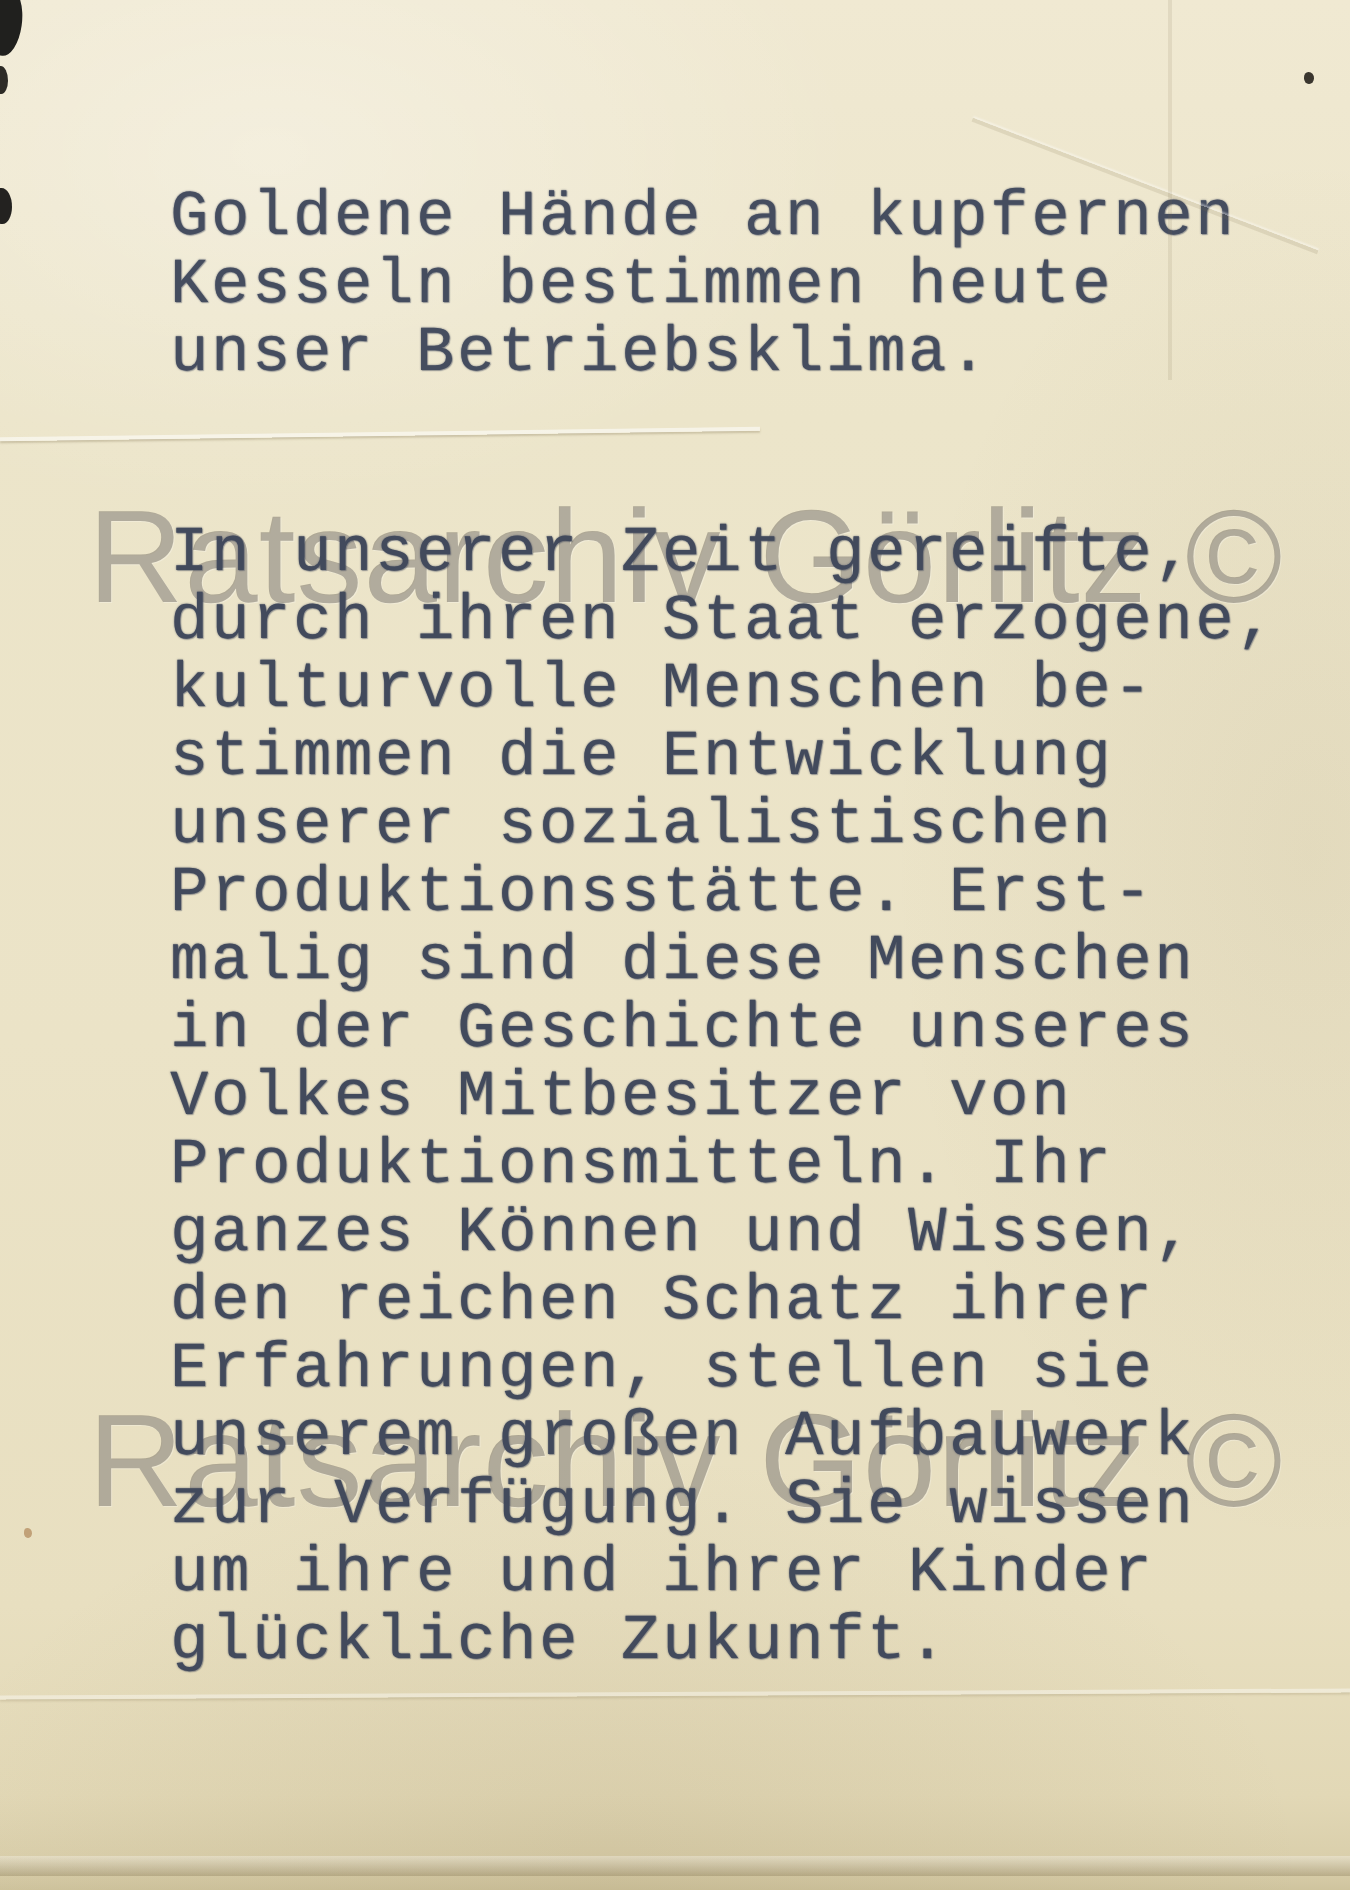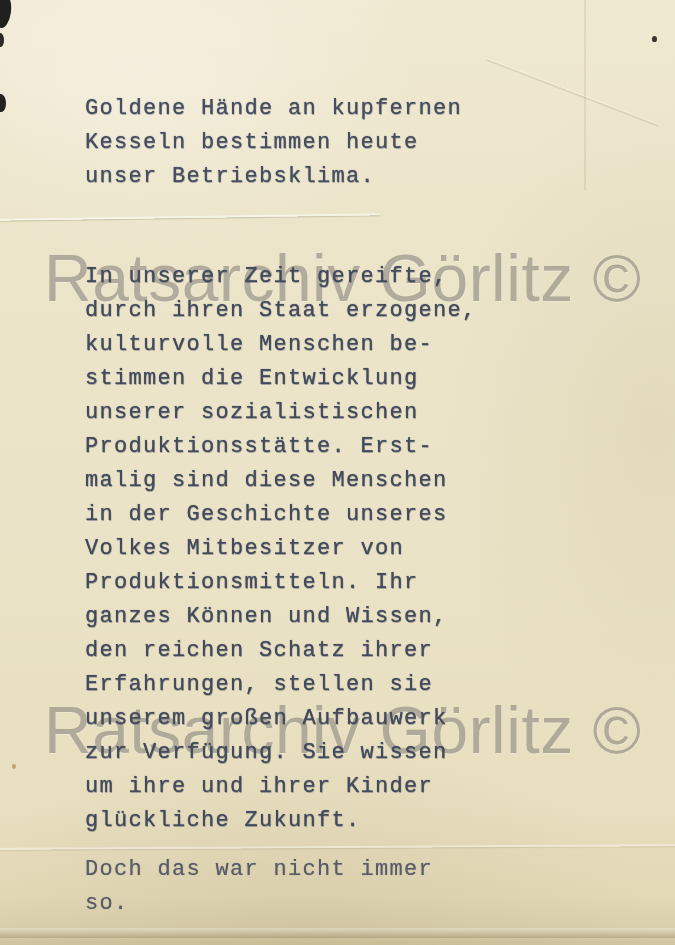--- a/index.html
+++ b/index.html
@@ -17,21 +17,21 @@
       radial-gradient(ellipse 420px 260px at 20% 8%, rgba(255,255,255,0.30), rgba(255,255,255,0) 70%),
       radial-gradient(ellipse 300px 500px at 97% 45%, rgba(125,105,60,0.08), rgba(125,105,60,0) 70%),
       radial-gradient(ellipse 500px 300px at 45% 99%, rgba(125,105,60,0.10), rgba(125,105,60,0) 70%),
       linear-gradient(180deg, #f0e9d2 0%, #ece5ca 22%, #ebe3c7 55%, #e8dfc0 85%, #e2d8b6 95%, #d8cda9 99%, #cfc49e 100%);
   }
   
   .typed {
     position: absolute;
     left: 85px;
     font-family: "Liberation Mono", "DejaVu Sans Mono", monospace;
-    font-size: 22px;
+    font-size: 32px;
     line-height: 34px;
     letter-spacing: 1.3px;
     white-space: pre-line;
     text-shadow: 0 0 1px rgba(58,66,88,0.75), 0.5px 0.5px 0.5px rgba(58,66,88,0.35);
     filter: blur(0.25px);
   }
   .para-1 { top: 92px;  color: #454d5f; }
   .para-2 { top: 260px; color: #424a5c; }
   .para-3 { top: 853px; color: #575c68; text-shadow: 0 0 1px rgba(80,85,100,0.6); }
 
@@ -114,22 +114,20 @@
 Volkes Mitbesitzer von
 Produktionsmitteln. Ihr
 ganzes Können und Wissen,
 den reichen Schatz ihrer
 Erfahrungen, stellen sie
 unserem großen Aufbauwerk
 zur Verfügung. Sie wissen
 um ihre und ihrer Kinder
 glückliche Zukunft.</div>
 
-  <div class="typed para-3">Doch das war nicht immer
-so.</div>
 
   <div class="crease crease-h1"></div>
   <div class="crease crease-d1"></div>
   <div class="crease crease-v1"></div>
   <div class="crease crease-h2"></div>
   <div class="crease crease-h3"></div>
 
   <div class="speck speck-tl1"></div>
   <div class="speck speck-tl2"></div>
   <div class="speck speck-l1"></div>

